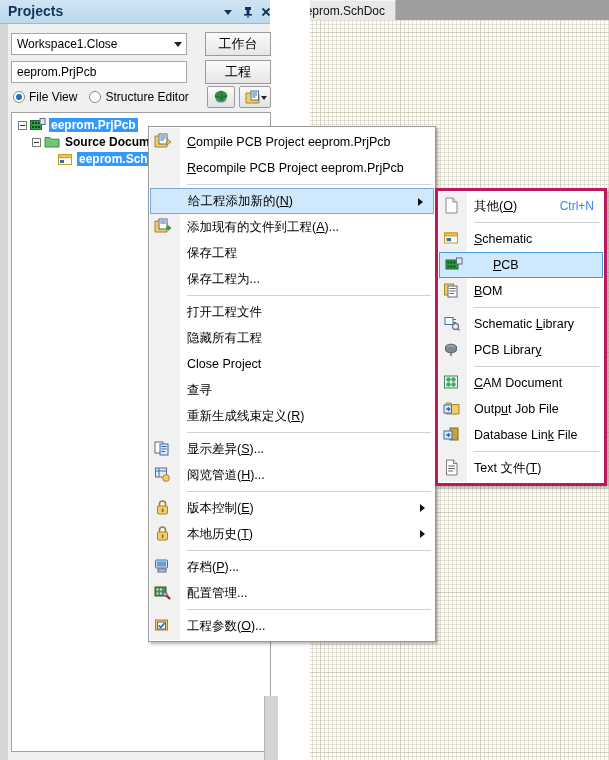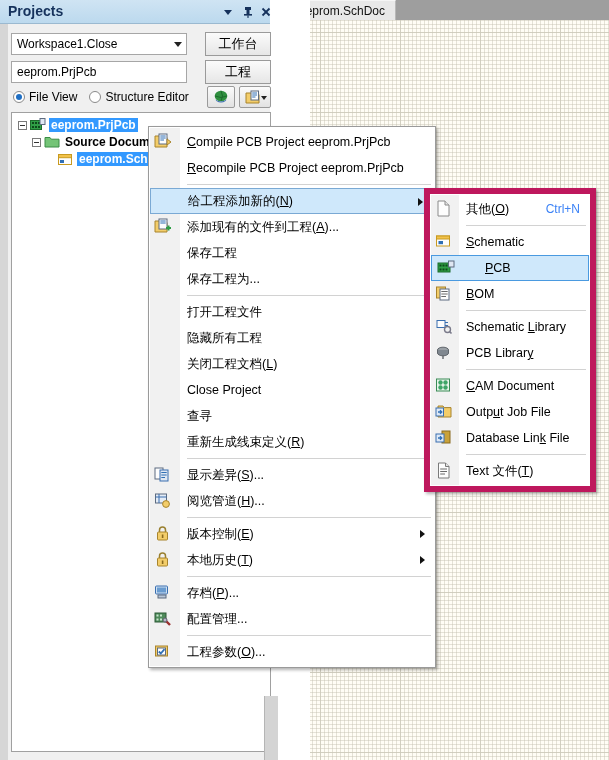--- a/index.html
+++ b/index.html
@@ -94,22 +94,22 @@
   .mi{position:relative;height:26px;display:flex;align-items:center;padding-left:38px;
       font-size:12.5px;color:#000;cursor:default;z-index:2;box-sizing:border-box;}
   .mi.hl{background:#cfe8fb;border:1px solid #7aa9d4;box-sizing:border-box;margin:0 1px;padding-left:37px;}
   .mi .mico{position:absolute;left:5px;top:4px;width:18px;height:17px;}
   .mi .arr{position:absolute;right:10px;top:9px;width:0;height:0;
       border-top:4px solid transparent;border-bottom:4px solid transparent;border-left:5px solid #111;}
   .msep{height:1px;background:#d2d2d2;margin:3px 4px 3px 38px;z-index:2;position:relative;}
   .u{text-decoration:underline;}
 
   
-  #submenu{position:absolute;left:424px;top:188px;width:172px;background:#fff;
-      border:6px solid #be185d;box-sizing:border-box;box-shadow:2px 2px 3px rgba(0,0,0,.3);z-index:60;padding:2px 0;}
+  #submenu{position:absolute;left:435px;top:188px;width:172px;background:#fff;
+      border:3px solid #be185d;box-sizing:border-box;box-shadow:2px 2px 3px rgba(0,0,0,.3);z-index:60;padding:2px 0;}
   #submenu .gutter{position:absolute;left:1px;top:1px;width:28px;bottom:1px;background:#f1f1f1;}
   .si{position:relative;height:26px;display:flex;align-items:center;padding-left:36px;
       font-size:12.5px;color:#000;cursor:default;z-index:2;box-sizing:border-box;}
   .si.hl{background:#cfe8fb;border:1px solid #4a9ae0;box-sizing:border-box;margin:0 1px;padding-left:53px;}
   .si .sico{position:absolute;left:5px;top:4px;width:18px;height:17px;}
   .si .sk{position:absolute;right:10px;font-size:12px;color:#3b82f6;}
   .ssep{height:1px;background:#d2d2d2;margin:3px 4px 3px 36px;position:relative;z-index:2;}
 
   
   #vscroll{position:absolute;left:256px;top:672px;width:14px;height:88px;background:#d4d4d4;border-left:1px solid #b5b5b5;box-sizing:border-box;}
@@ -305,23 +305,20 @@
 
   <div class="msep"></div>
 
   <div class="mi">
     <span>打开工程文件</span>
   </div>
   <div class="mi">
     <span>隐藏所有工程</span>
   </div>
   <div class="mi">
-    <span>关闭工程文档(<span class="u">L</span>)</span>
-  </div>
-  <div class="mi">
     <span>Close Project</span>
   </div>
   <div class="mi">
     <span>查寻</span>
   </div>
   <div class="mi">
     <span>重新生成线束定义(<span class="u">R</span>)</span>
   </div>
 
   <div class="msep"></div>

